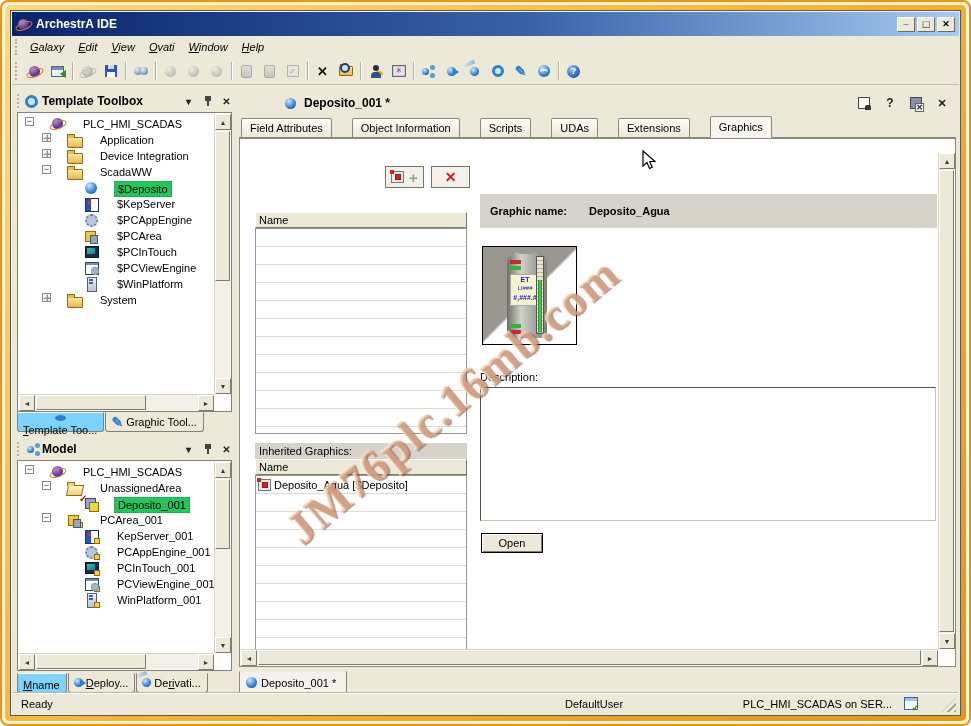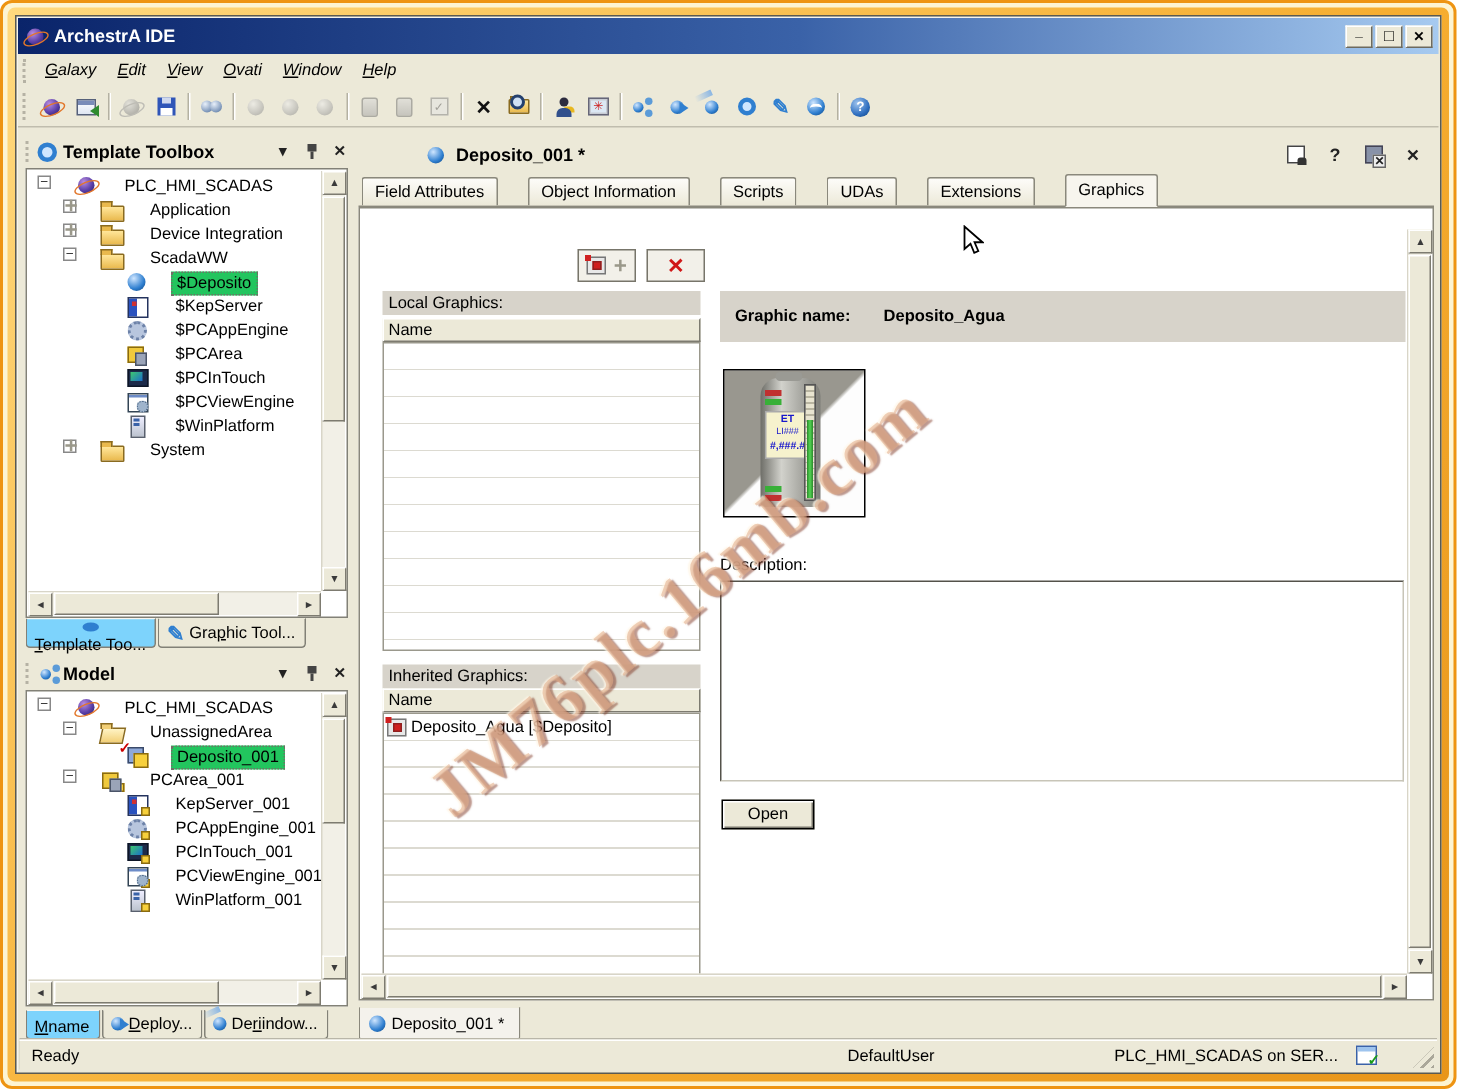--- a/index.html
+++ b/index.html
@@ -489,21 +489,21 @@
           <span class="btab active">
                 <span class="i-model" style="margin-right:5px;"></span>
                 <span><span></span><span class="u">M</span><span>name</span></span>
               </span>
           <span class="btab">
                 <span class="i-deploy"></span>
                 <span><span></span><span class="u">D</span><span>eploy...</span></span>
               </span>
           <span class="btab">
                 <span class="i-deriv"></span>
-                <span><span>De</span><span class="u">ri</span><span>indow...</span></span>
+                <span><span>De</span><span class="u">ri</span><span>vati...</span></span>
               </span>
         </div>
       </div>
 
       <div class="main" style="left:226px; top:4px; right:2px; height:604px;padding-left:40px;">
         <div class="dochead">
           <span class="ti-ball-sm"></span>
           <span class="dtitle">Deposito_001 *</span>
           <span class="dh-btns">
             <span class="dhbtn">
@@ -527,21 +527,20 @@
 
         <div class="doccontent">
           <span class="toolbtn" style="left:145px; top:27px;">
                 <span class="ic-graphic"></span>
                 <span class="plus">+</span>
               </span>
           <span class="toolbtn" style="left:191px; top:27px;">
                 <span class="redx">✕</span>
               </span>
 
-          <div class="band" style="left:15px; top:55px; width:212px; height:16px;">Local Graphics:</div>
           <div class="colhead" style="left:15px; top:73px; width:212px; height:16px;">Name</div>
           <div class="listbox" style="left:15px; top:89px; width:212px; height:206px;"></div>
 
           <div class="band" style="left:240px; top:55px; width:457px; height:34px; gap:22px; padding-left:10px; font-weight:bold;">
             <span>Graphic name:</span>
             <span>Deposito_Agua</span>
           </div>
 
           <div class="tankthumb" style="left:242px; top:107px; width:95px; height:99px;">
             <div class="tank">

